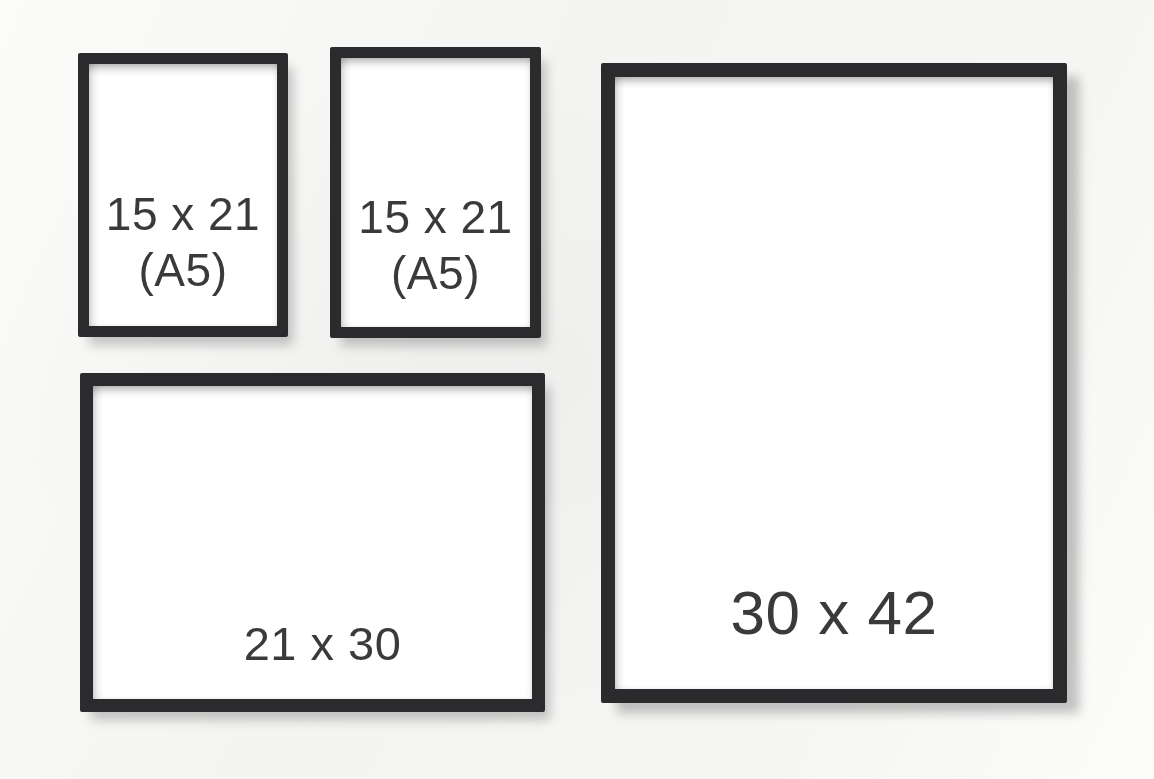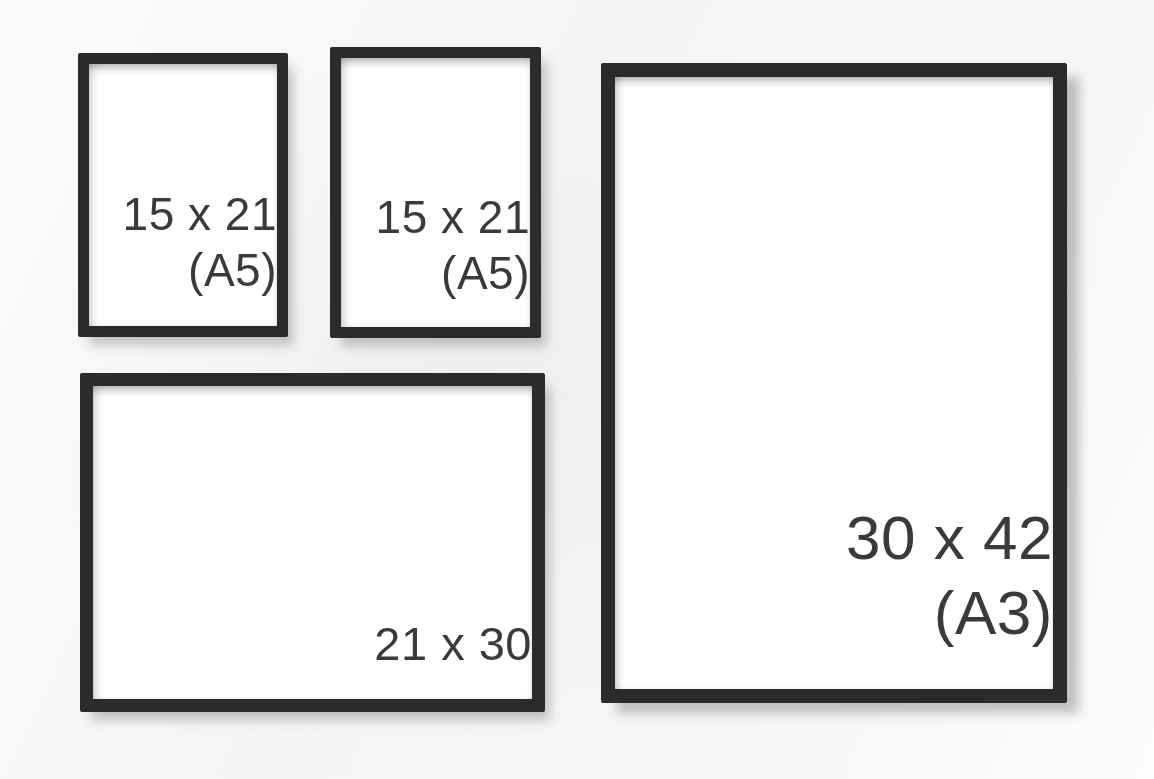--- a/index.html
+++ b/index.html
@@ -47,21 +47,21 @@
   .frame-a5-center { left: 330px; top: 47px;  width: 211px; height: 291px; border-width: 11px; }
   .frame-a4        { left: 80px;  top: 373px; width: 465px; height: 339px; border-width: 13px; }
   .frame-a3        { left: 601px; top: 63px;  width: 466px; height: 640px; border-width: 14px;
                      box-shadow: 14px 12px 10px -2px rgba(60,60,60,0.30); }
 
   
   .caption {
     position: absolute;
     left: 0;
     right: 0;
-    text-align: right;
+    text-align: center;
     color: var(--color-text, #3a3a3a);
     line-height: 1.22;
     letter-spacing: 0.5px;
   }
   .caption .size,
   .caption .format { white-space: nowrap; }
 
   .frame-a5-left   .caption { bottom: 28px; font-size: 46px; }
   .frame-a5-center .caption { bottom: 26px; font-size: 46px; }
   .frame-a4        .caption { bottom: 27px; font-size: 47px; padding-left: 20px; }
@@ -88,17 +88,16 @@
 
   <div class="frame frame-a4">
     <div class="caption">
       <div class="size">21 x 30</div>
     </div>
   </div>
 
   <div class="frame frame-a3">
     <div class="caption">
       <div class="size">30 x 42</div>
-      <div class="format">(A3)</div>
     </div>
   </div>
 
 </div>
 
 </body></html>

